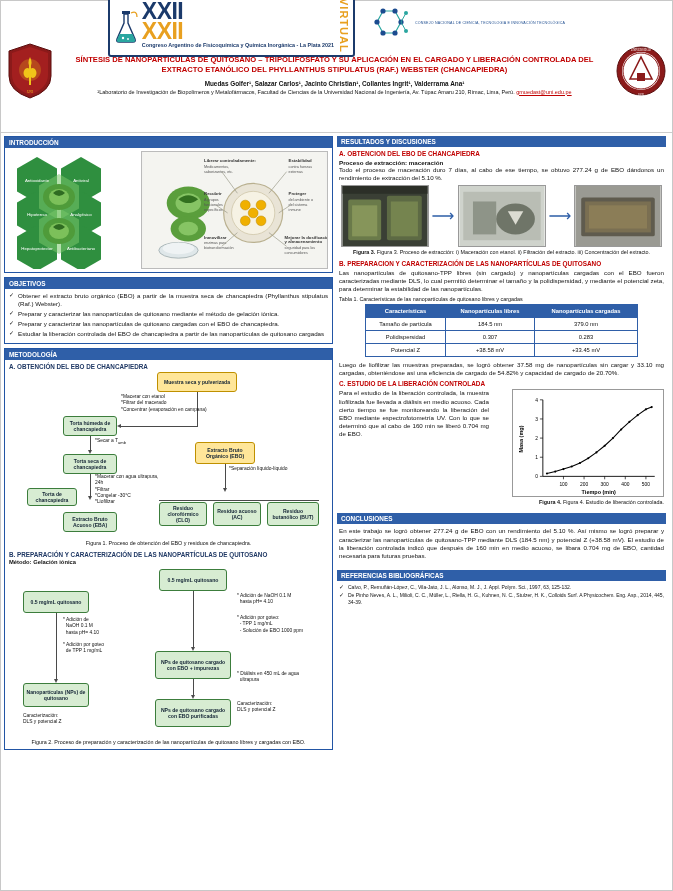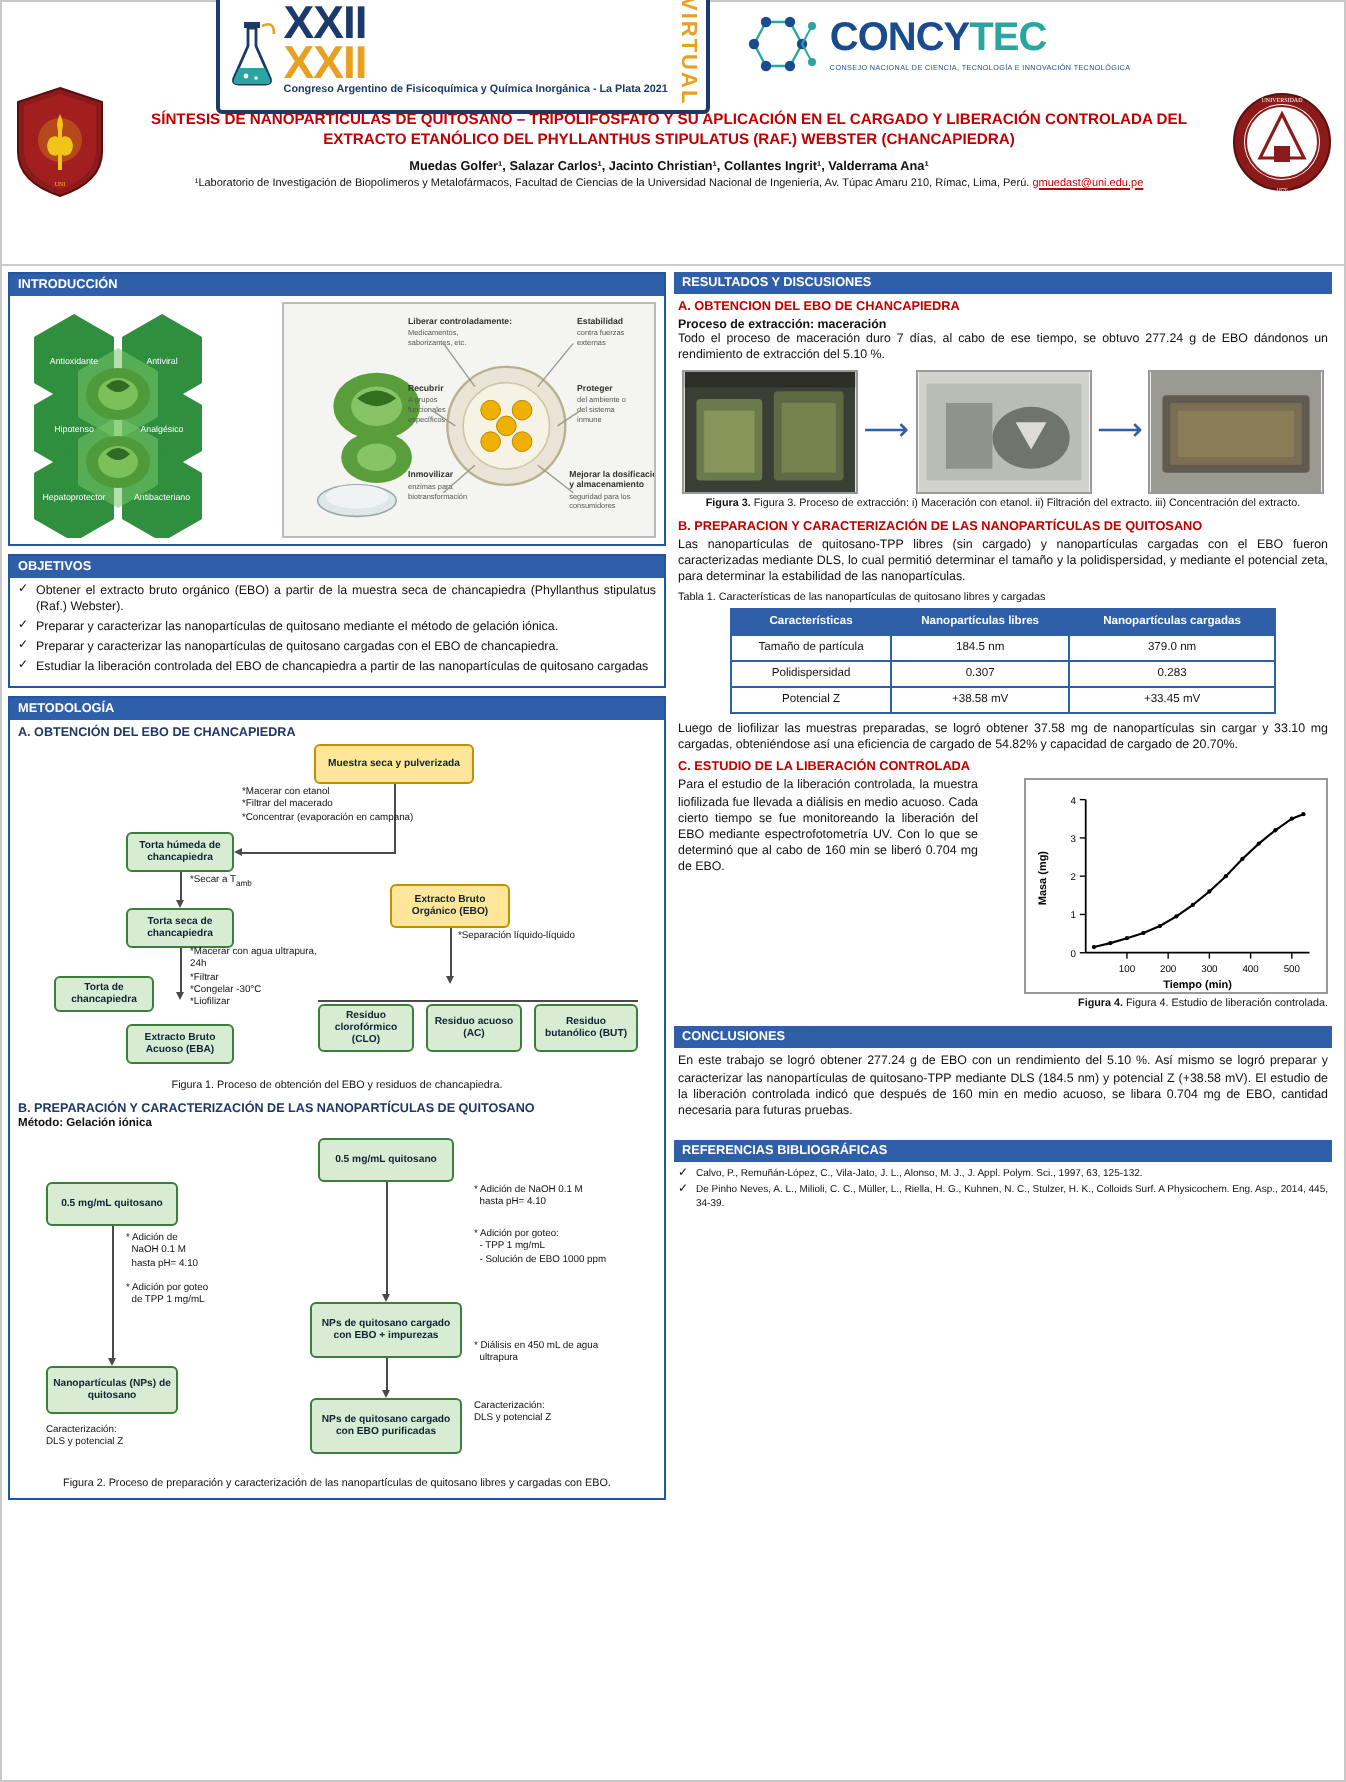--- a/index.html
+++ b/index.html
@@ -206,21 +206,20 @@
           <g fill="#2aa6a0">
             <circle cx="35" cy="10" r="2"></circle>
               <circle cx="35" cy="28" r="2"></circle>
           </g>
           <g stroke="#2aa6a0" stroke-width="1" fill="none">
             <path d="M30 19 L35 10"></path>
               <path d="M30 19 L35 28"></path>
           </g>
         </svg>
         <div class="concytec-text">
-          <div class="concytec-big"><span class="concytec-c">CONCY</span><span class="concytec-tec">TEC</span></div>
           <div class="concytec-small">CONSEJO NACIONAL DE CIENCIA, TECNOLOGÍA E INNOVACIÓN TECNOLÓGICA</div>
         </div>
       </div>
     </div>
 
     <svg class="crest-left" viewBox="0 0 46 56">
       <path d="M23 1 L44 8 L44 33 Q44 48 23 55 Q2 48 2 33 L2 8 Z" fill="#8b1a1a" stroke="#5a0f0f" stroke-width="1"></path>
       <path d="M23 4 L41 10 L41 32 Q41 45 23 52 Q5 45 5 32 L5 10 Z" fill="#a31f1f"></path>
       <circle cx="23" cy="27" r="11" fill="#f0c419" opacity="0.25"></circle>
       <path d="M23 14 Q20 20 23 24 Q26 20 23 14 Z" fill="#f0c419"></path>

